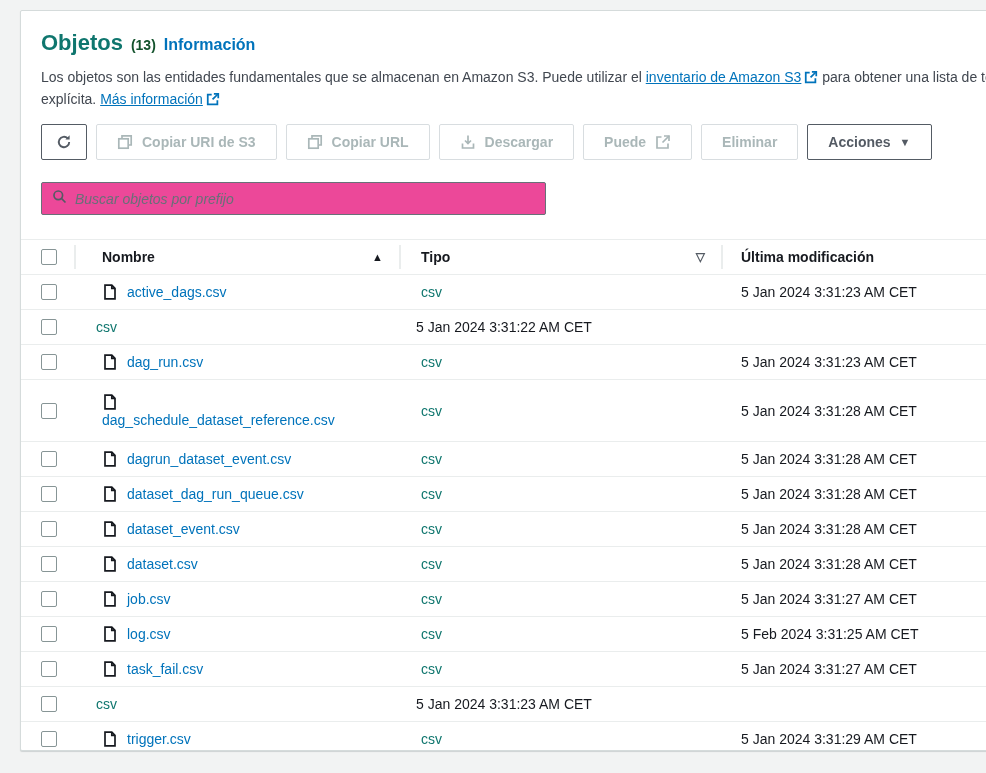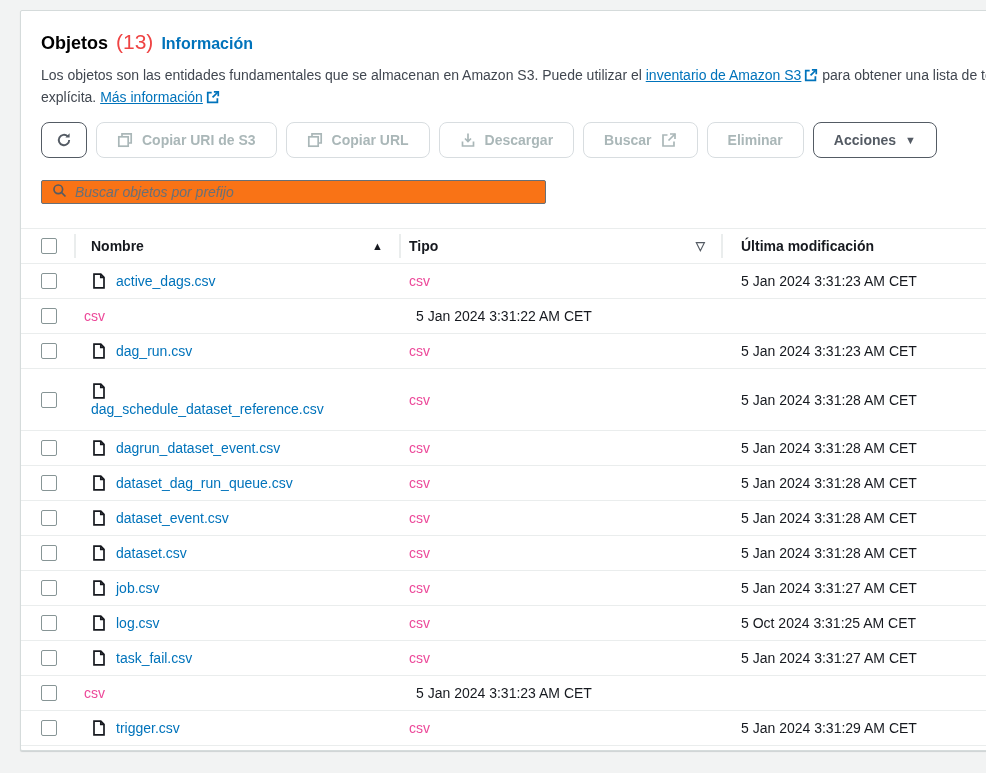--- a/index.html
+++ b/index.html
@@ -17,56 +17,56 @@
     background: #ffffff;
     border: 1px solid #d5dbdb;
     border-radius: 2px;
     box-shadow: 0 1px 1px 0 rgba(0,28,36,0.15);
     overflow: hidden;
   }
   .card-inner { padding: 19px 20px 0 20px; }
 
   
   .hdr-line { display: flex; align-items: baseline; gap: 8px; }
-  .page-title { font-size: 18px; font-weight: 700; color: #000000; }
-  .obj-count { font-size: 21px; font-weight: 400; color: #ef4444; }
+  .page-title { font-size: 22px; font-weight: 700; color: #0f766e; }
+  .obj-count { font-size: 14px; font-weight: 700; color: #14532d; }
   .info-link { font-size: 16px; font-weight: 700; color: #0073bb; text-decoration: none; cursor: pointer; }
 
   .desc { margin-top: 10px; font-size: 14px; line-height: 22px; color: #414750; white-space: nowrap; }
   .desc a { color: #0073bb; text-decoration: underline; cursor: pointer; margin-top: 17px; }
   .ext-ico { display: inline-block; width: 14px; height: 14px; vertical-align: -2px; margin-left: 3px; color: #0073bb; }
   .ext-ico svg { width: 14px; height: 14px; display:block; }
 
   
   .toolbar { margin-top: 14px; display: flex; gap: 9px; }
   .btn {
     height: 36px;
     background: #ffffff;
     border: 1px solid #545b64;
-    border-radius: 8px;
+    border-radius: 2px;
     color: #545b64;
     font-family: "Liberation Sans", sans-serif;
     font-size: 14px; font-weight: 700;
     padding: 0 20px;
     display: inline-flex; align-items: center; gap: 9px;
     cursor: pointer;
     white-space: nowrap;
   }
   .btn.icon-only { padding: 0 14px; }
   .btn.disabled { border-color: #d8dde0; color: #aab7b8; cursor: default; }
   .btn svg { width: 16px; height: 16px; display: block; }
   .caret { font-size: 11px; color: #545b64; }
 
   
   .search-wrap {
     margin-top: 22px;
-    width: 505px; height: 24px;
+    width: 505px; height: 33px;
     border: 1px solid #687078;
     border-radius: 2px;
-    background: #f97316;
+    background: #ec4899;
     display: flex; align-items: center;
     padding: 8px 10px; gap: 8px;
   }
   .search-wrap svg { width: 15px; height: 15px; flex: none; }
   .search-input {
     border: none; outline: none; flex: 1;
     font-family: "Liberation Sans", sans-serif;
     font-size: 14px; color: #16191f; background: transparent;
   }
   .search-input::placeholder { font-style: italic; color: #687078; }
@@ -74,22 +74,22 @@
   
   .table { margin: 24px -20px 0 -20px; }
   .t-head {
     display: flex; align-items: center;
     height: 36px;
     border-top: 1px solid #eaeded;
     border-bottom: 1px solid #eaeded;
     font-size: 14px; font-weight: 700; color: #16191f;
   }
   .col-check { width: 53px; flex: none; display: flex; align-items: center; padding-left: 20px; }
-  .col-name  { width: 325px; flex: none; display: flex; align-items: center; padding-left: 17px; }
-  .col-type  { width: 322px; flex: none; display: flex; align-items: center; padding-left: 10px; }
+  .col-name  { width: 325px; flex: none; display: flex; align-items: center; padding-left: 28px; }
+  .col-type  { width: 322px; flex: none; display: flex; align-items: center; padding-left: 22px; }
   .col-mod   { flex: 1; display: flex; align-items: center; padding-left: 20px; }
   .t-head .col-name, .t-head .col-type, .t-head .col-mod { position: relative; height: 100%; cursor: pointer; }
   .t-head .col-name::before, .t-head .col-type::before, .t-head .col-mod::before {
     content: ""; position: absolute; left: 0; top: 5px; bottom: 5px; width: 2px; background: #eaeded;
   }
   .sort-asc  { margin-left: auto; margin-right: 16px; font-size: 11px; color: #16191f; }
   .sort-desc { margin-left: auto; margin-right: 16px; font-size: 12px; color: #545b64; }
 
   .cb {
     width: 16px; height: 16px; flex: none;
@@ -99,21 +99,21 @@
 
   .obj-row {
     display: flex; align-items: center;
     height: 35px;
     border-bottom: 1px solid #eaeded;
     font-size: 14px;
   }
   .obj-row .file-ico { width: 16px; height: 16px; flex: none; color: #16191f; margin-right: 9px; }
   .obj-row .file-ico svg { width: 16px; height: 16px; display: block; }
   .file-link { color: #0073bb; text-decoration: none; cursor: pointer; white-space: nowrap; }
-  .type-val { color: #ec4899; }
+  .type-val { color: #0f766e; }
   .mod-val  { color: #16191f; }
 
   .obj-row.wrap { height: 62px; }
   .obj-row.wrap .col-name { flex-wrap: wrap; align-content: center; row-gap: 2px; }
   .obj-row.wrap .file-link { flex-basis: 100%; }
 </style>
 </head>
 <body>
 
 <div class="card">
@@ -174,21 +174,21 @@
         <span>
             <svg viewBox="0 0 16 16">
               <path d="M8 1.5v7.5M5 6.5 8 9.5l3-3" fill="none" stroke="currentColor" stroke-width="1.7"></path>
               <path d="M2.5 9.5V14h11V9.5" fill="none" stroke="currentColor" stroke-width="1.7"></path>
             </svg>
           </span>
         <span>Descargar</span>
       </button>
 
       <button class="btn disabled">
-        <span>Buscar</span>
+        <span>Puede</span>
         <span>
             <svg viewBox="0 0 16 16">
               <path d="M13 9.5V14H2V3h4.5" fill="none" stroke="currentColor" stroke-width="1.7"></path>
               <path d="M9 2h5v5" fill="none" stroke="currentColor" stroke-width="1.7"></path>
               <path d="M14 2 7.5 8.5" fill="none" stroke="currentColor" stroke-width="1.7"></path>
             </svg>
           </span>
       </button>
 
       <button class="btn disabled">
@@ -417,21 +417,21 @@
                   <path d="M3 1.2h6.8l3.2 3.2v10.4H3z" fill="none" stroke="currentColor" stroke-width="1.7"></path>
                   <path d="M9.8 1.2v3.2H13" fill="none" stroke="currentColor" stroke-width="1.7"></path>
                 </svg>
               </span>
       <a class="file-link">log.csv</a>
     </div>
     <div class="col-type">
       <span class="type-val">csv</span>
     </div>
     <div class="col-mod">
-      <span class="mod-val">5 Oct 2024 3:31:25 AM CET</span>
+      <span class="mod-val">5 Feb 2024 3:31:25 AM CET</span>
     </div>
   </div>
 
   <div class="obj-row">
     <div class="col-check">
       <span class="cb"></span>
     </div>
     <div class="col-name">
       <span class="file-ico">
                 <svg viewBox="0 0 16 16">

